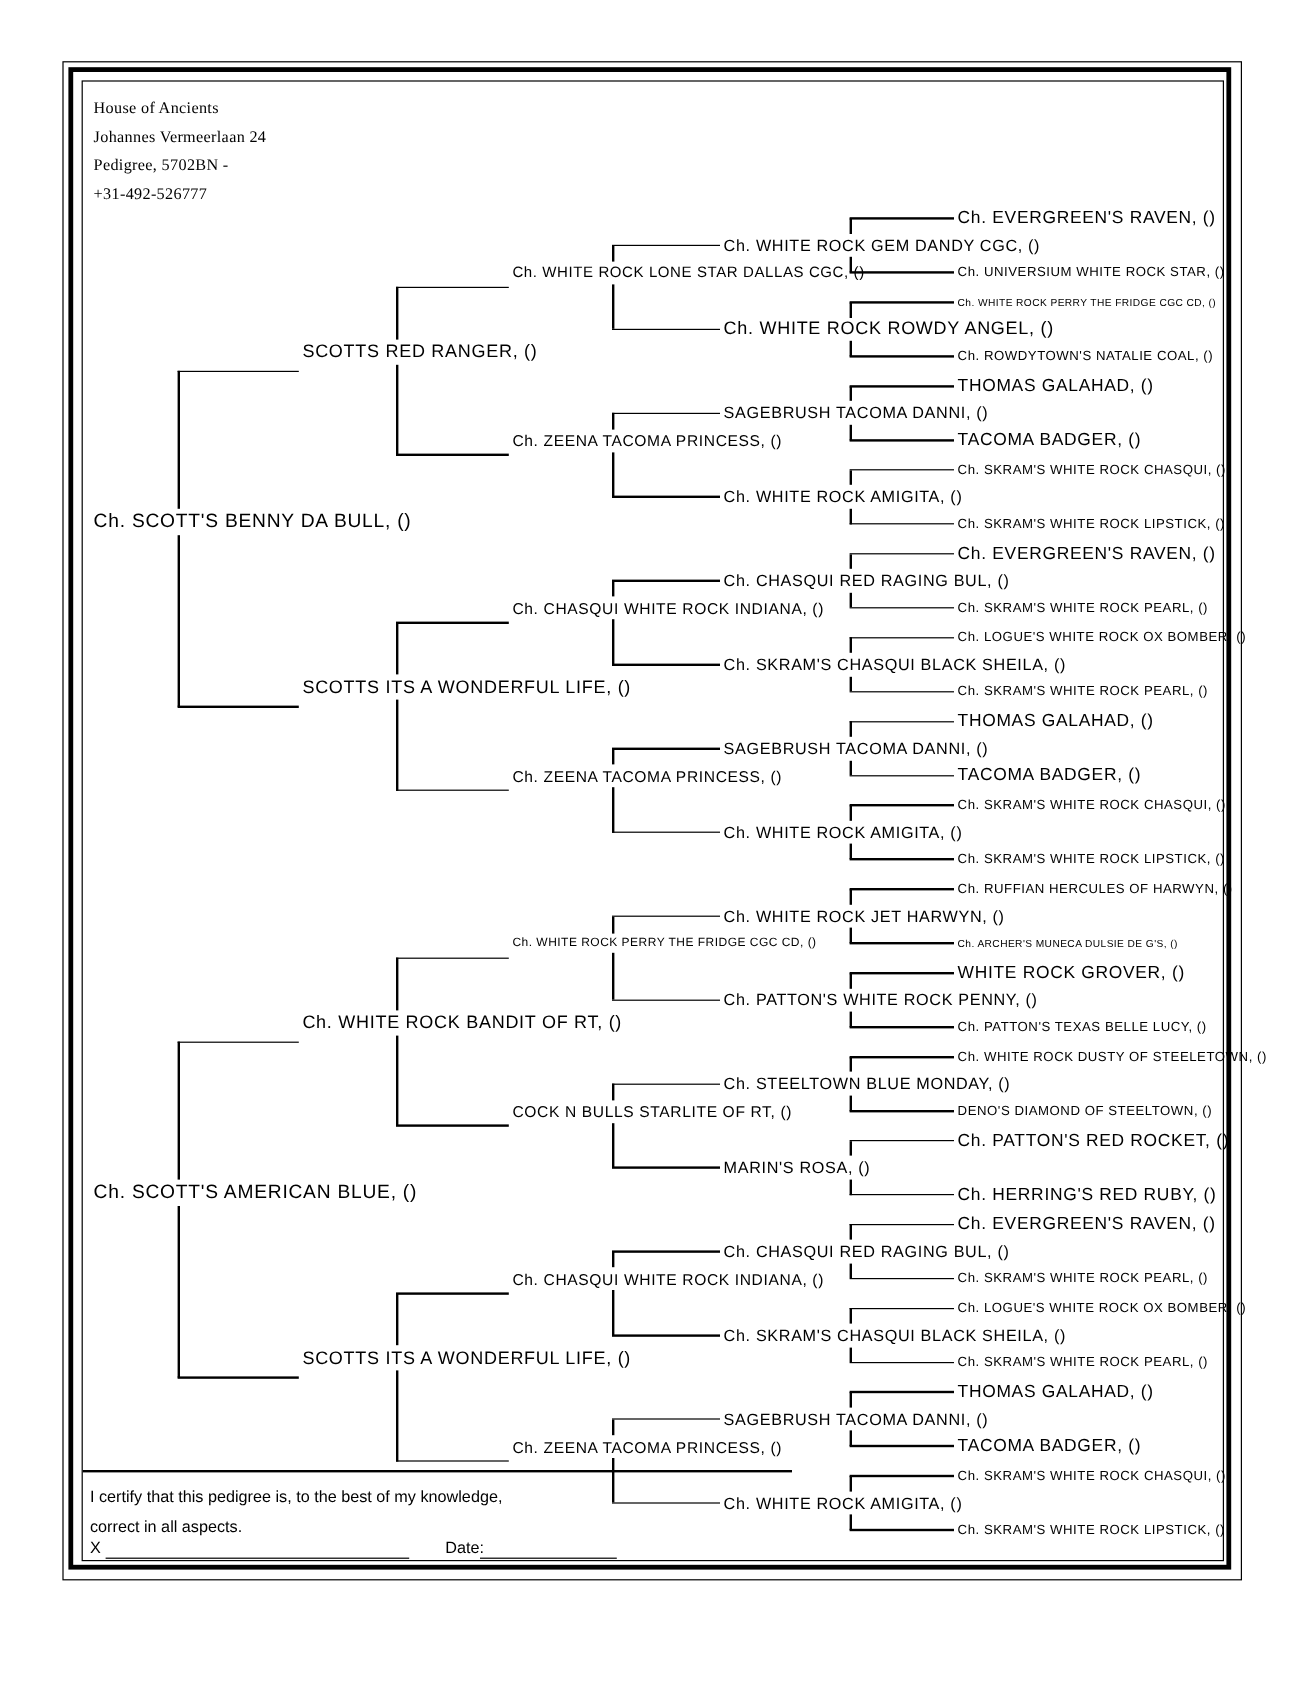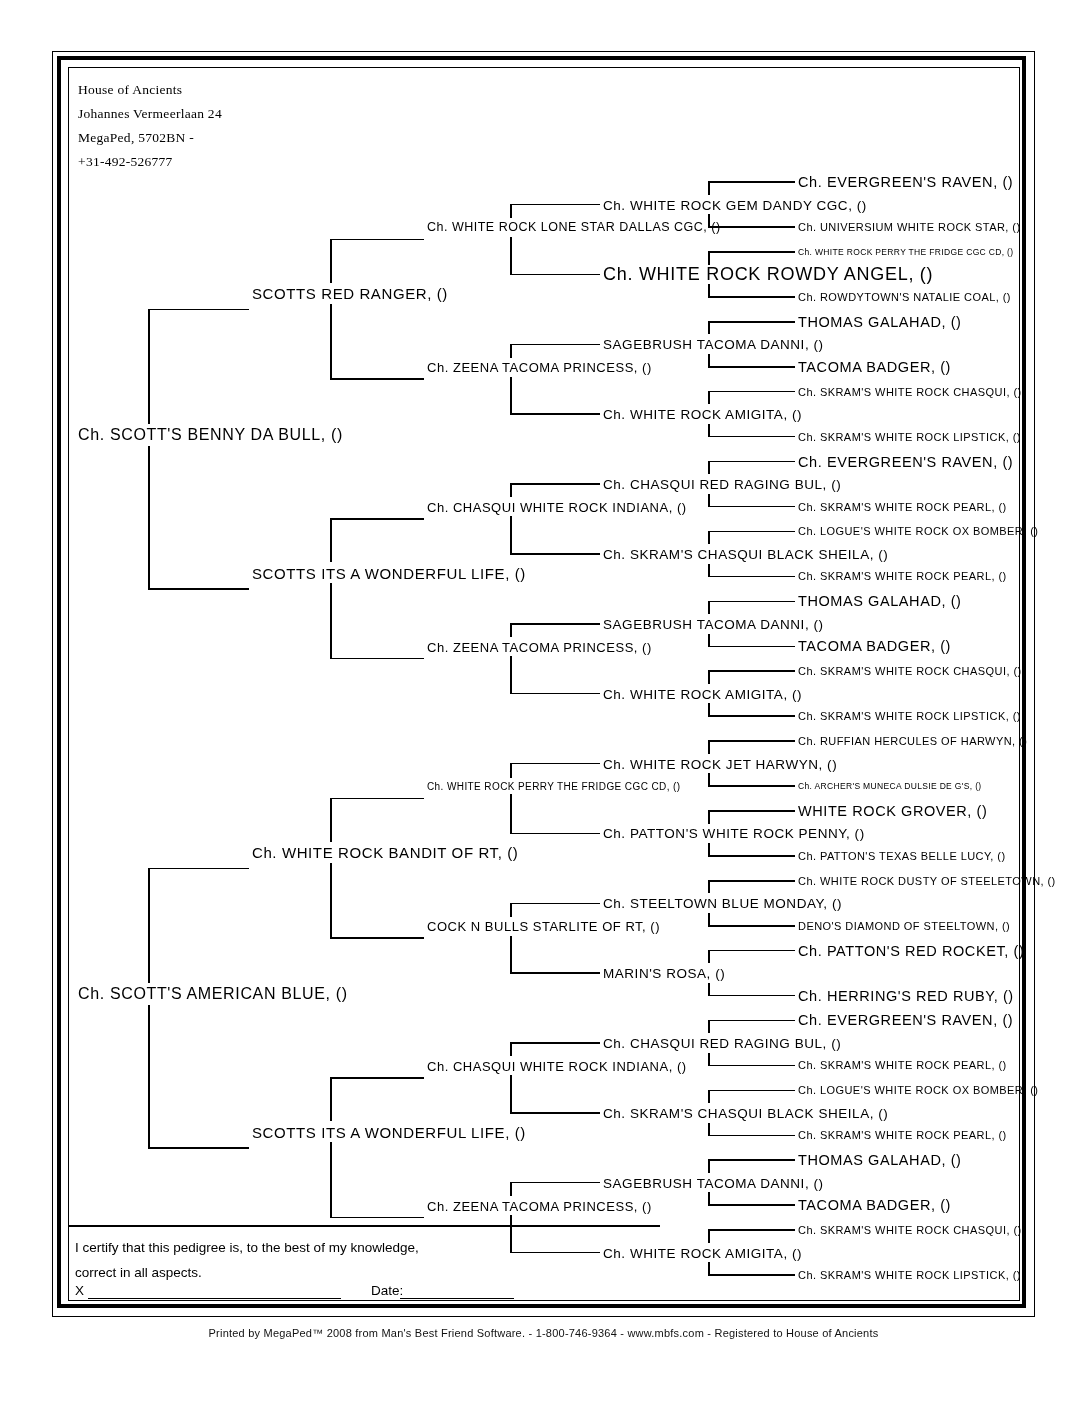--- a/index.html
+++ b/index.html
@@ -23,21 +23,21 @@
 
 <div id="page">
 
   <div class="frame" style="left:52px;top:51px;width:983px;height:1266px;border:1px solid #000;"></div>
   <div class="frame" style="left:57px;top:56px;width:969px;height:1252px;border:4px solid #000;"></div>
   <div class="frame" style="left:68px;top:67px;width:952px;height:1234px;border:1px solid #000;"></div>
 
   <div class="abs" style="left:78px;top:78px;">
     <div class="addr-line">House of Ancients</div>
     <div class="addr-line">Johannes Vermeerlaan 24</div>
-    <div class="addr-line">MegaPed, 5702BN -</div>
+    <div class="addr-line">Pedigree, 5702BN -</div>
     <div class="addr-line">+31-492-526777</div>
   </div>
 
 
   <div id="tree">
       <div class="entry" style="left: 78px; top: 435px; font-size: 16px;">Ch. SCOTT'S BENNY DA BULL, ()</div>
       <div class="hl" style="left: 148px; top: 308.6px; width: 101px;"></div>
       <div class="hl" style="left: 148px; top: 588px; width: 101px;"></div>
       <div class="vl" style="left: 148px; top: 309.3px; height: 114.7px;"></div>
       <div class="vl" style="left: 148px; top: 446px; height: 142.7px;"></div>
@@ -51,21 +51,21 @@
       <div class="hl" style="left: 510px; top: 273.6px; width: 90px;"></div>
       <div class="vl" style="left: 510px; top: 204.5px; height: 13.7px;"></div>
       <div class="vl" style="left: 510px; top: 236.7px; height: 37.7px;"></div>
       <div class="entry" style="left: 603px; top: 204.5px; font-size: 13.5px; text-align: right;">Ch. WHITE ROCK GEM DANDY CGC, ()</div>
       <div class="hl" style="left: 708px; top: 181.3px; width: 87px;"></div>
       <div class="hl" style="left: 708px; top: 226.3px; width: 87px;"></div>
       <div class="vl" style="left: 708px; top: 182px; height: 12.8px;"></div>
       <div class="vl" style="left: 708px; top: 214.3px; height: 12.8px;"></div>
       <div class="entry" style="left: 798px; top: 182px; font-size: 14.5px;">Ch. EVERGREEN'S RAVEN, ()</div>
       <div class="entry" style="left: 798px; top: 227px; font-size: 11px;">Ch. UNIVERSIUM WHITE ROCK STAR, ()</div>
-      <div class="entry" style="left: 603px; top: 274.4px; font-size: 18px;">Ch. WHITE ROCK ROWDY ANGEL, ()</div>
+      <div class="entry" style="left: 603px; top: 274.4px; font-size: 15px;">Ch. WHITE ROCK ROWDY ANGEL, ()</div>
       <div class="hl" style="left: 708px; top: 251.1px; width: 87px;"></div>
       <div class="hl" style="left: 708px; top: 296.1px; width: 87px;"></div>
       <div class="vl" style="left: 708px; top: 251.9px; height: 12.8px;"></div>
       <div class="vl" style="left: 708px; top: 284.1px; height: 12.8px;"></div>
       <div class="entry" style="left: 798px; top: 251.9px; font-size: 8.5px;">Ch. WHITE ROCK PERRY THE FRIDGE CGC CD, ()</div>
       <div class="entry" style="left: 798px; top: 296.9px; font-size: 11px;">Ch. ROWDYTOWN'S NATALIE COAL, ()</div>
       <div class="entry" style="left: 427px; top: 367.2px; font-size: 13px;">Ch. ZEENA TACOMA PRINCESS, ()</div>
       <div class="hl" style="left: 510px; top: 343.5px; width: 90px;"></div>
       <div class="hl" style="left: 510px; top: 413.4px; width: 90px;"></div>
       <div class="vl" style="left: 510px; top: 344.2px; height: 13.4px;"></div>
@@ -221,15 +221,14 @@
     </div>
 
   <div class="hl" style="left:69px;top:1225px;width:591px;"></div>
   <div class="cert-text" style="left:75px;top:1247px;">I certify that this pedigree is, to the best of my knowledge,</div>
   <div class="cert-text" style="left:75px;top:1272px;">correct in all aspects.</div>
   <div class="cert-text" style="left:75px;top:1290px;">X</div>
   <div class="hl" style="left:88px;top:1298px;width:253px;height:1px;"></div>
   <div class="cert-text" style="left:371px;top:1290px;">Date:</div>
   <div class="hl" style="left:400px;top:1298px;width:114px;height:1px;"></div>
 
-  <div id="footer">Printed by MegaPed™ 2008 from Man's Best Friend Software. - 1-800-746-9364 - www.mbfs.com - Registered to House of Ancients</div>
 
 </div>
 
 </body></html>

